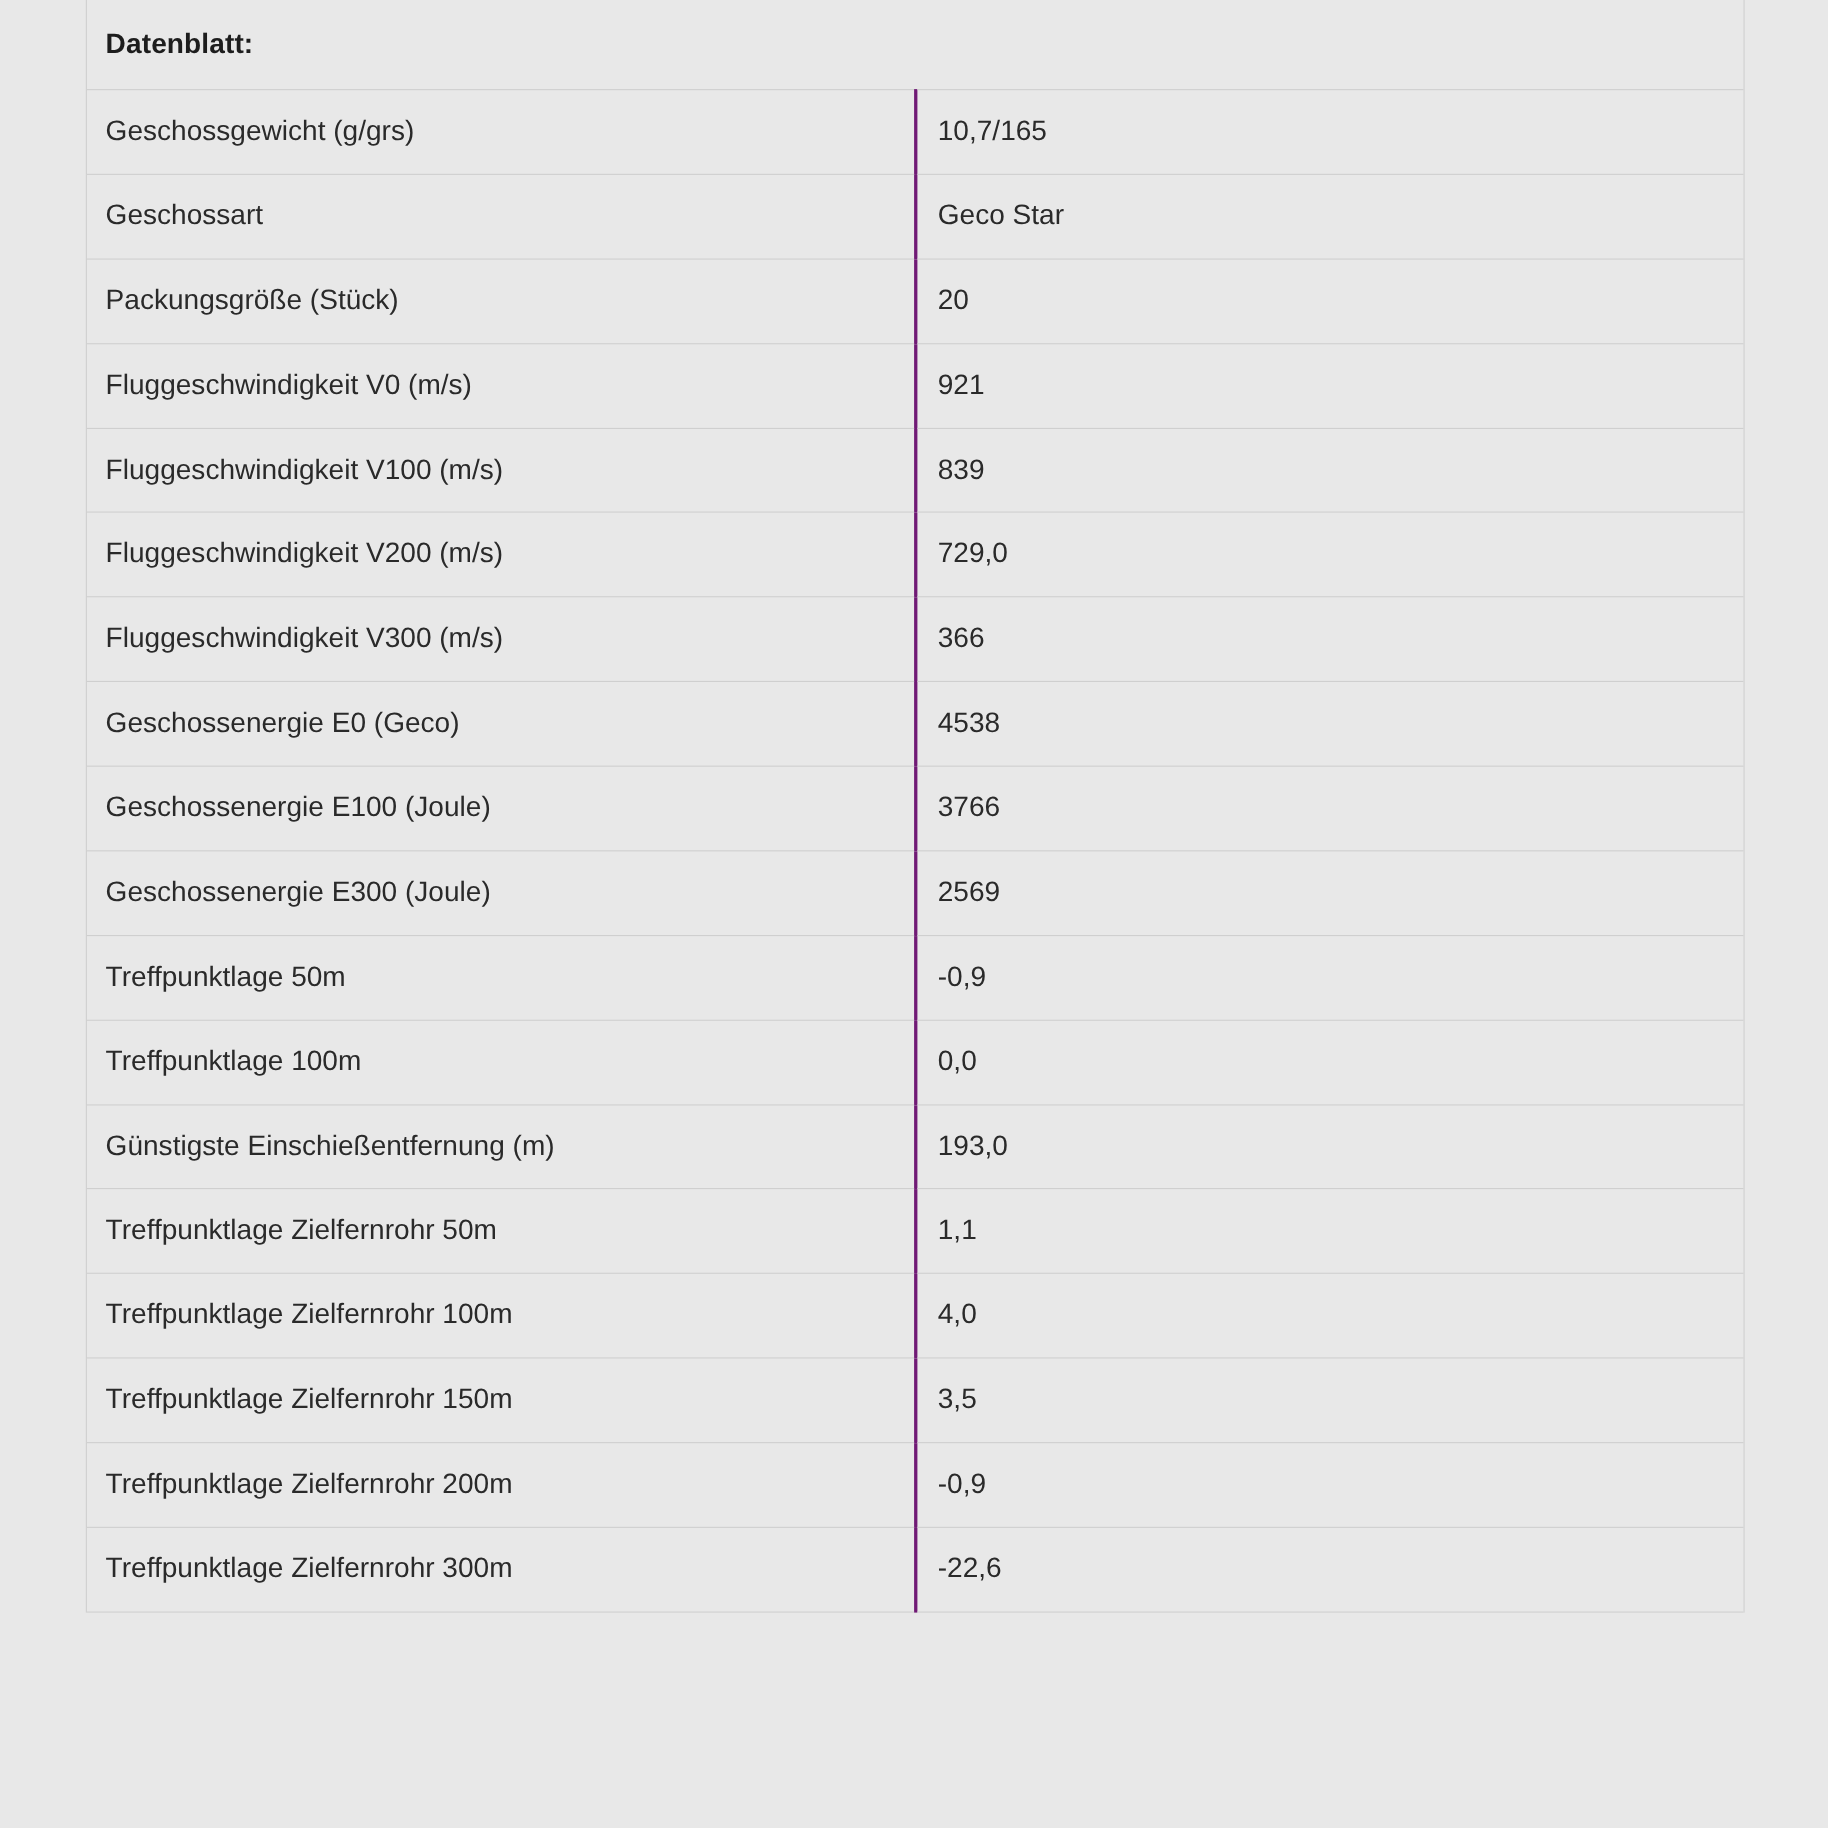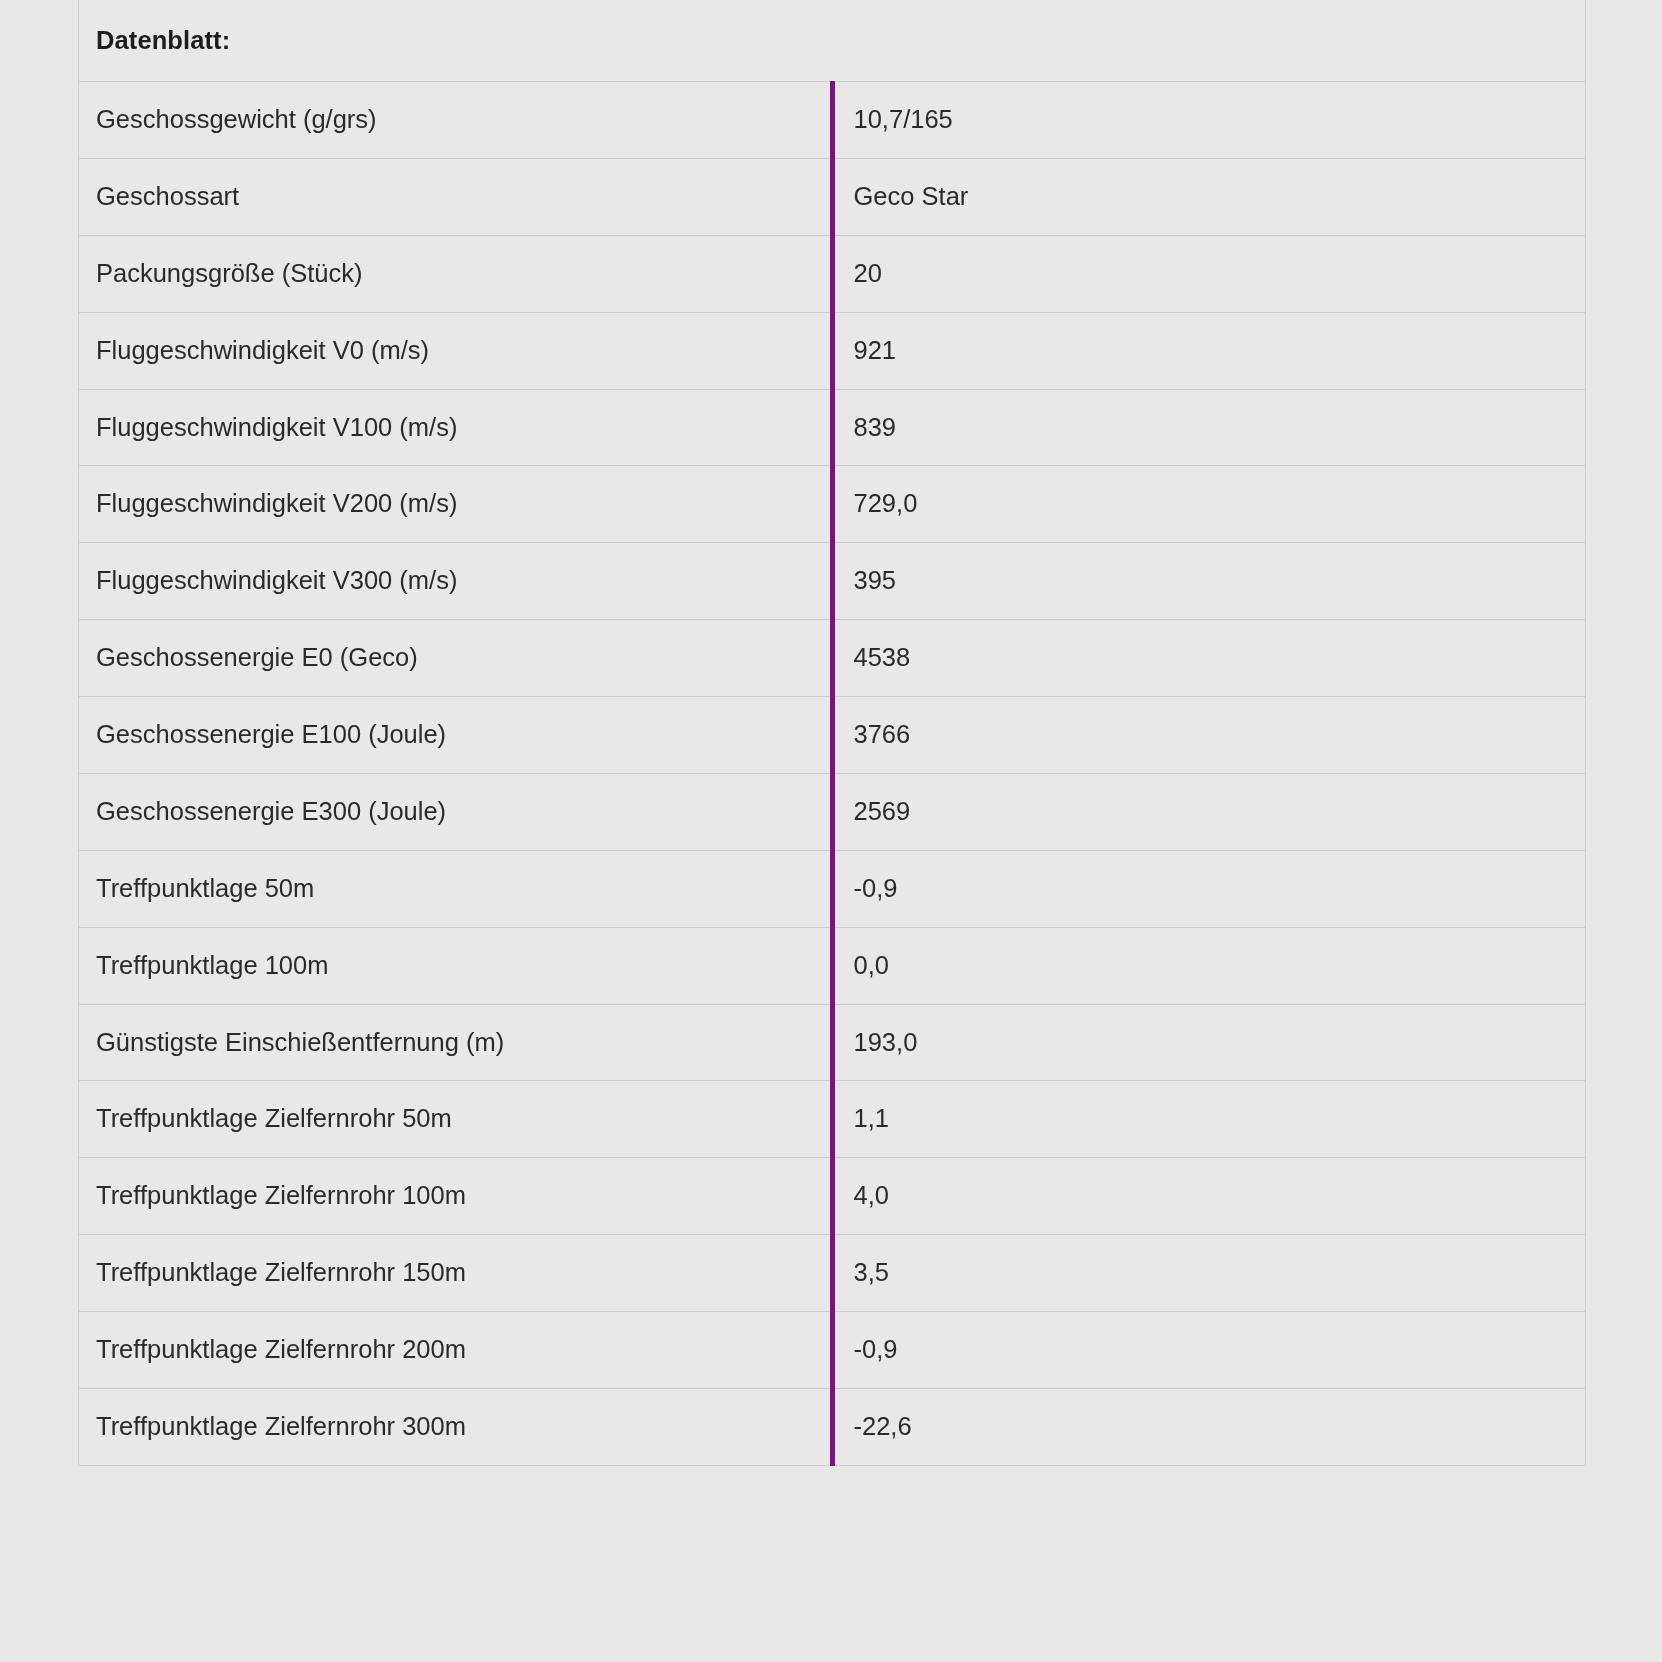--- a/index.html
+++ b/index.html
@@ -48,21 +48,21 @@
     font-size: 25.5px;
     color: #2a2a2a;
     padding: 22px 0 22px 17px;
     border-bottom: 1px solid #cfcfcf;
     vertical-align: middle;
     font-weight: normal;
     line-height: 1.25;
   }
   table.datasheet td.label {
     width: 700px;
-    border-right: 5px solid #701a75;
+    border-right: 3px solid #701a75;
   }
   table.datasheet td.value {
     padding-left: 19px;
     margin-left: 38px;
   }
   table.datasheet tr:last-child td {
     border-bottom: 1px solid #cfcfcf;
   }
 </style>
 </head>
@@ -94,21 +94,21 @@
           <tr>
             <td class="label">Fluggeschwindigkeit V100 (m/s)</td>
             <td class="value">839</td>
           </tr>
           <tr>
             <td class="label">Fluggeschwindigkeit V200 (m/s)</td>
             <td class="value">729,0</td>
           </tr>
           <tr>
             <td class="label">Fluggeschwindigkeit V300 (m/s)</td>
-            <td class="value">395</td>
+            <td class="value">366</td>
           </tr>
           <tr>
             <td class="label">Geschossenergie E0 (Geco)</td>
             <td class="value">4538</td>
           </tr>
           <tr>
             <td class="label">Geschossenergie E100 (Joule)</td>
             <td class="value">3766</td>
           </tr>
           <tr>

